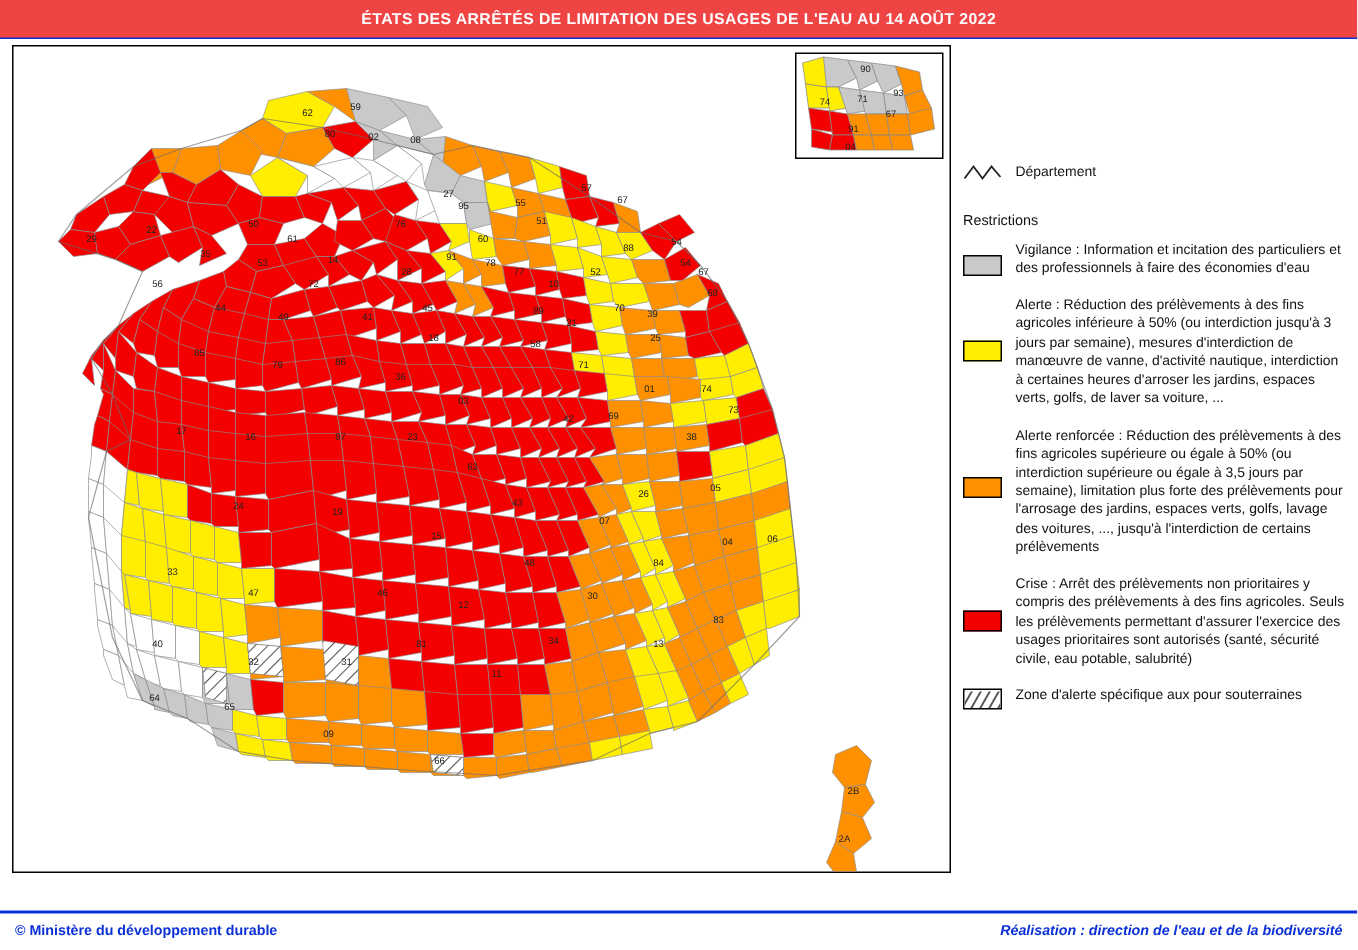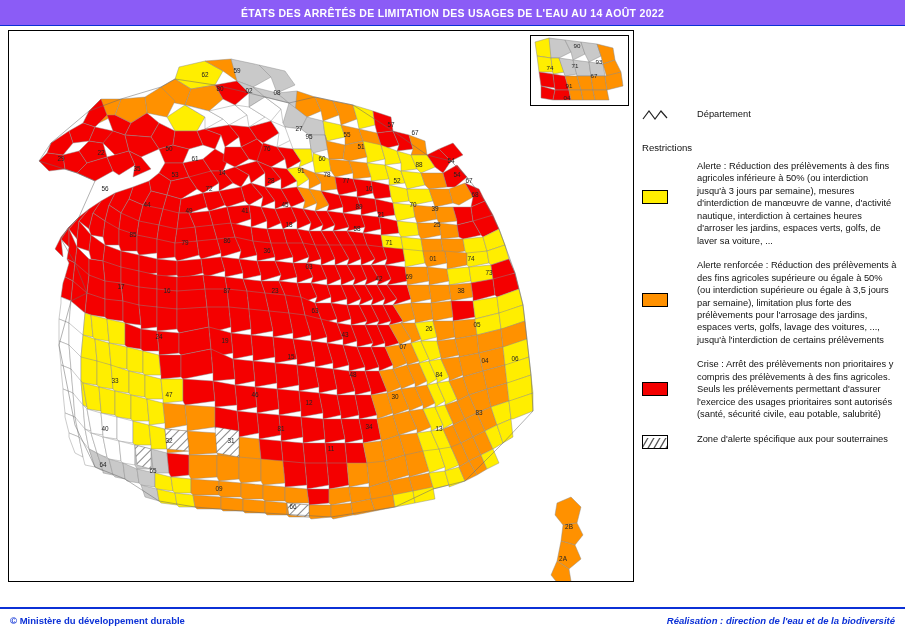--- a/index.html
+++ b/index.html
@@ -13,21 +13,21 @@
     width: 905px;
     height: 633px;
     background: #ffffff;
     overflow: hidden;
   }
   
   .title-bar {
     position: absolute;
     left: 0; top: 0;
     width: 905px; height: 26px;
-    background: #8b5cf6;
+    background: #ef4444;
     border-bottom: 1px solid #0b30d6;
   }
   .title-bar .title-text {
     color: #ffffff;
     font-size: 10.5px;
     font-weight: bold;
     letter-spacing: 0.3px;
     text-align: center;
     line-height: 26px;
     width: 100%;
@@ -88,21 +88,20 @@
   }
   .legend-swatch.dept {
     border: none;
     width: 26px; height: 14px;
     margin-top: 0;
   }
   .legend-text {
     font-size: 9.3px;
     color: #111;
     line-height: 1.34;
-    margin-left: 20px;
   }
   .legend-heading {
     font-size: 9.6px;
     color: #111;
     margin: 20px 0 7px 0;
   }
   .legend-block { margin-bottom: 12px; }
   .hatch {
     background-color: #ffffff;
   }
@@ -818,20 +817,24 @@
       <div class="legend-swatch dept">
         <svg width="26" height="14" viewBox="0 0 26 14">
           <path d="M1,11 L7,3 L13,11 L19,3 L25,10" fill="none" stroke="#222" stroke-width="1.2"></path>
         </svg>
       </div>
       <div class="legend-text">Département</div>
     </div>
 
     <div class="legend-heading">Restrictions</div>
 
+    <div class="legend-row legend-block">
+      <div class="legend-swatch" style="background:#c9c9c9; margin-top:10px;"></div>
+      <div class="legend-text">Vigilance : Information et incitation des particuliers et des professionnels à faire des économies d'eau</div>
+    </div>
 
     <div class="legend-row legend-block">
       <div class="legend-swatch" style="background:#ffee00; margin-top:30px;"></div>
       <div class="legend-text">Alerte : Réduction des prélèvements à des fins agricoles inférieure à 50% (ou interdiction jusqu'à 3 jours par semaine), mesures d'interdiction de manœuvre de vanne, d'activité nautique, interdiction à certaines heures d'arroser les jardins, espaces verts, golfs, de laver sa voiture, ...</div>
     </div>
 
     <div class="legend-row legend-block">
       <div class="legend-swatch" style="background:#ff9100; margin-top:34px;"></div>
       <div class="legend-text">Alerte renforcée : Réduction des prélèvements à des fins agricoles supérieure ou égale à 50% (ou interdiction supérieure ou égale à 3,5 jours par semaine), limitation plus forte des prélèvements pour l'arrosage des jardins, espaces verts, golfs, lavage des voitures, ..., jusqu'à l'interdiction de certains prélèvements</div>
     </div>

